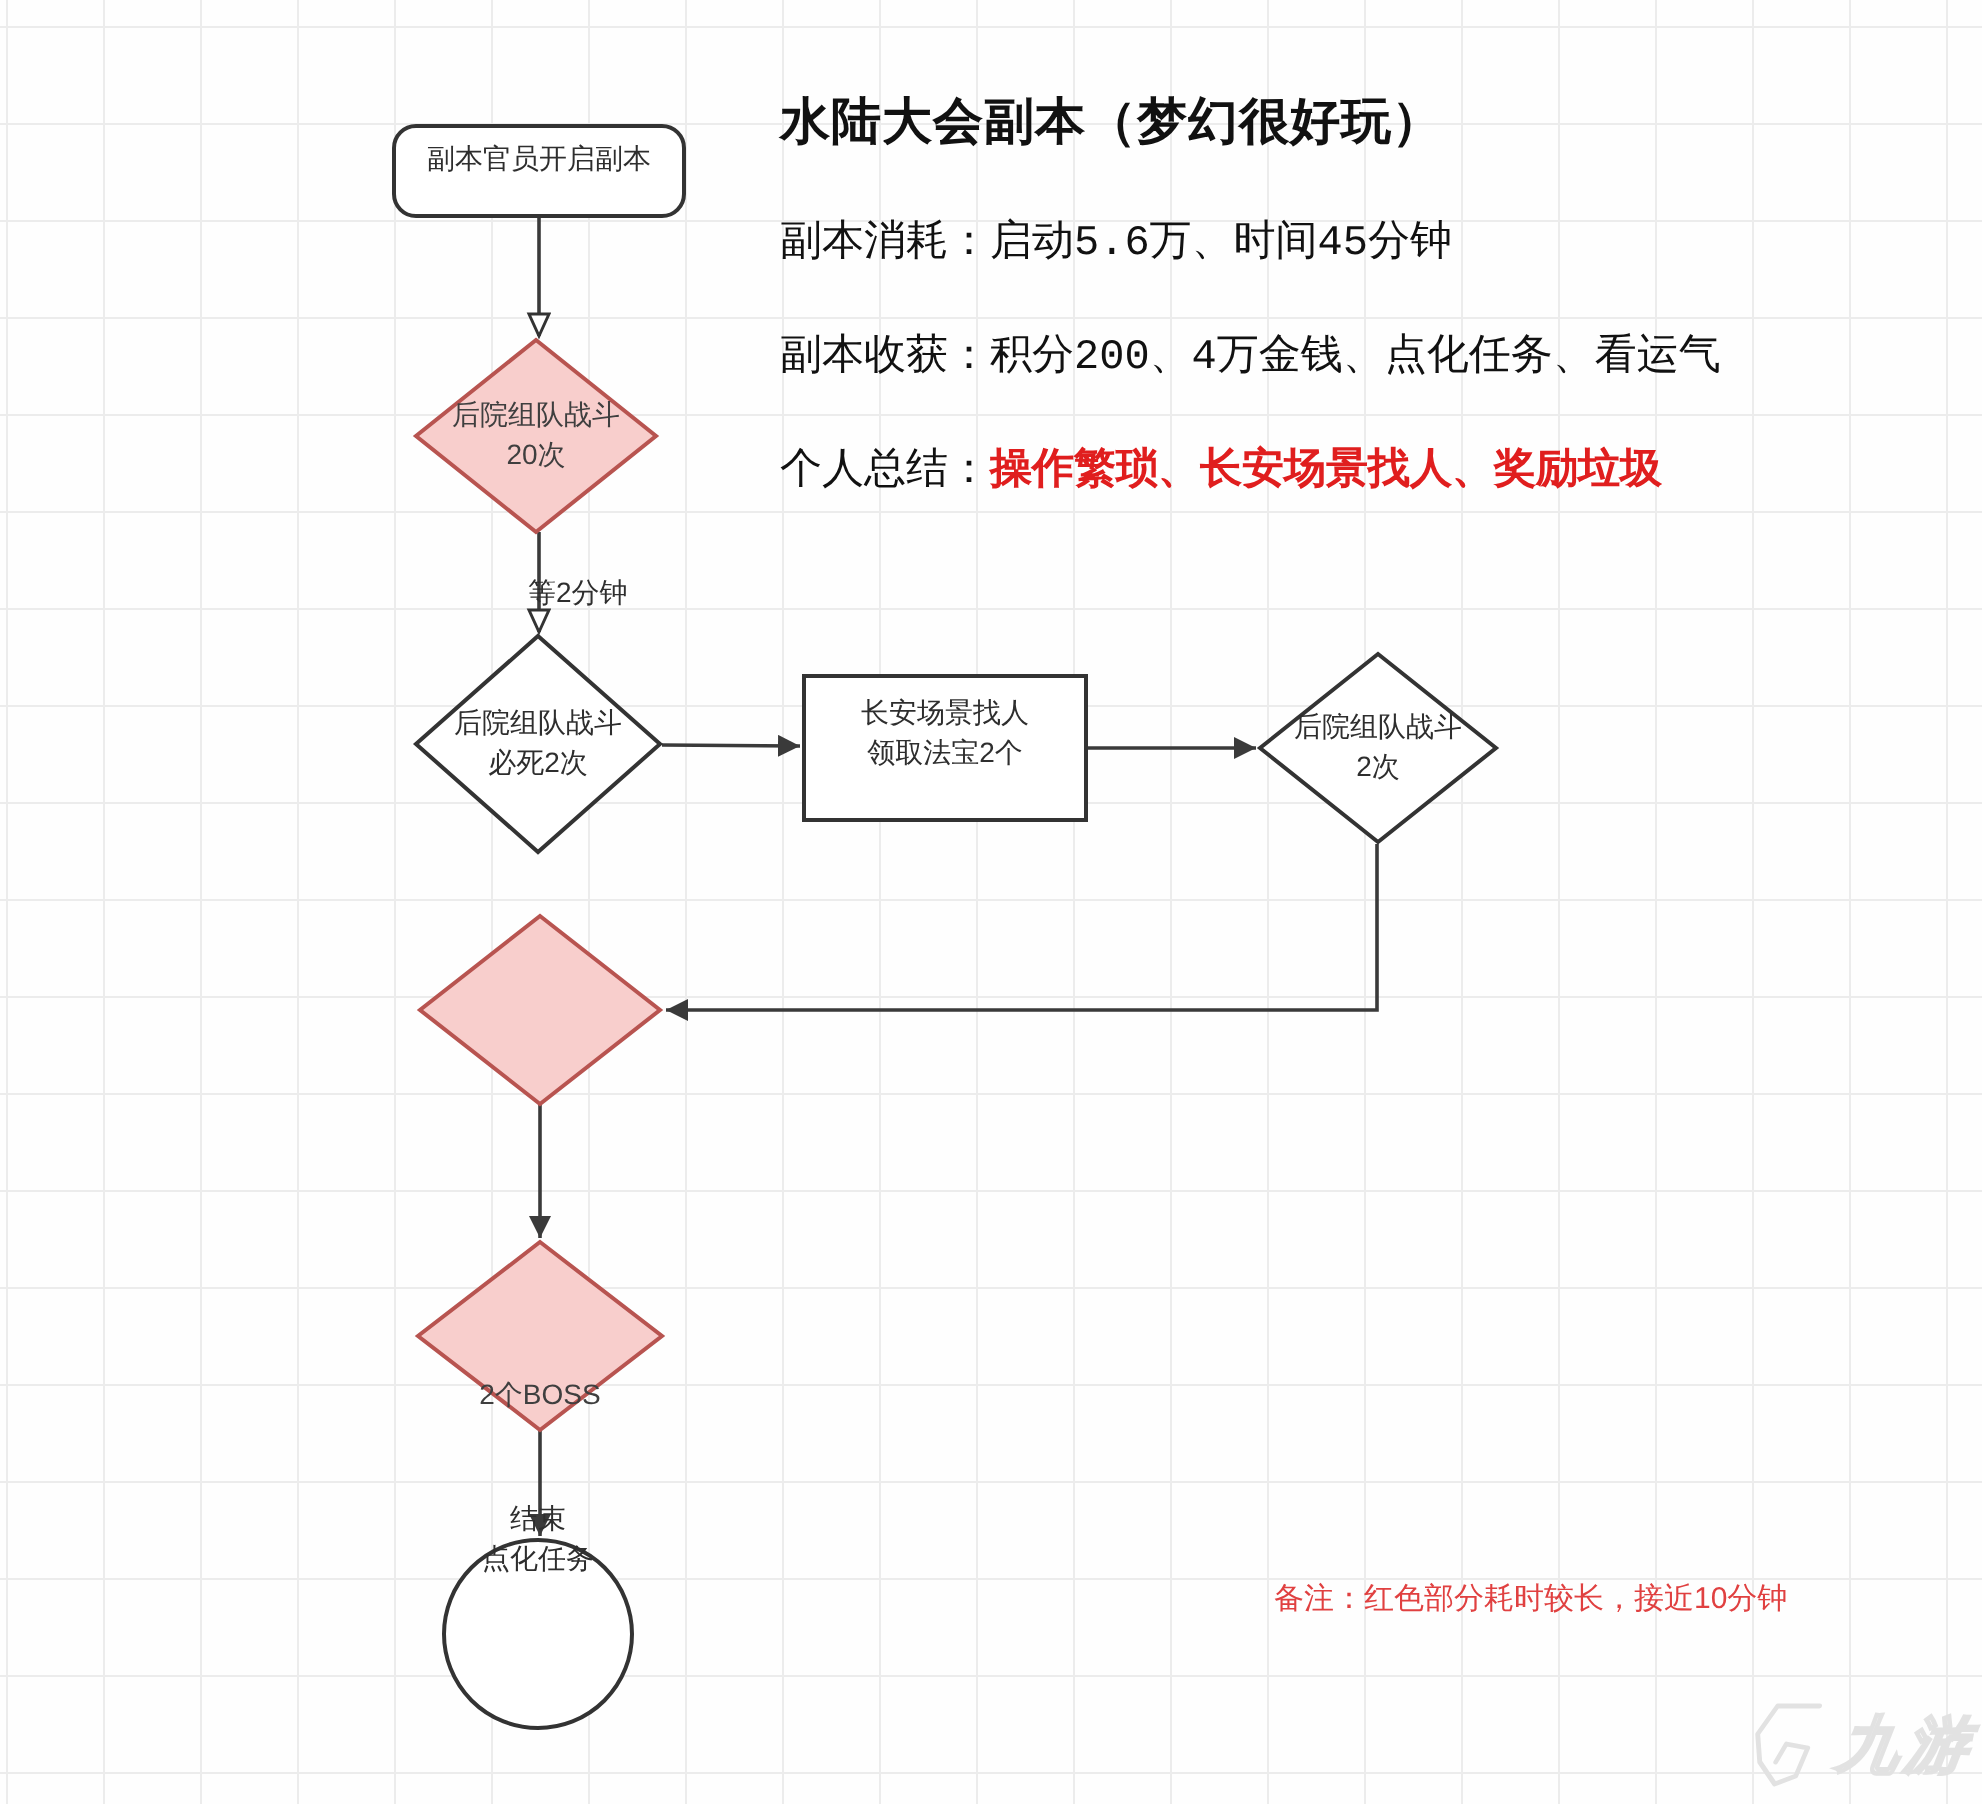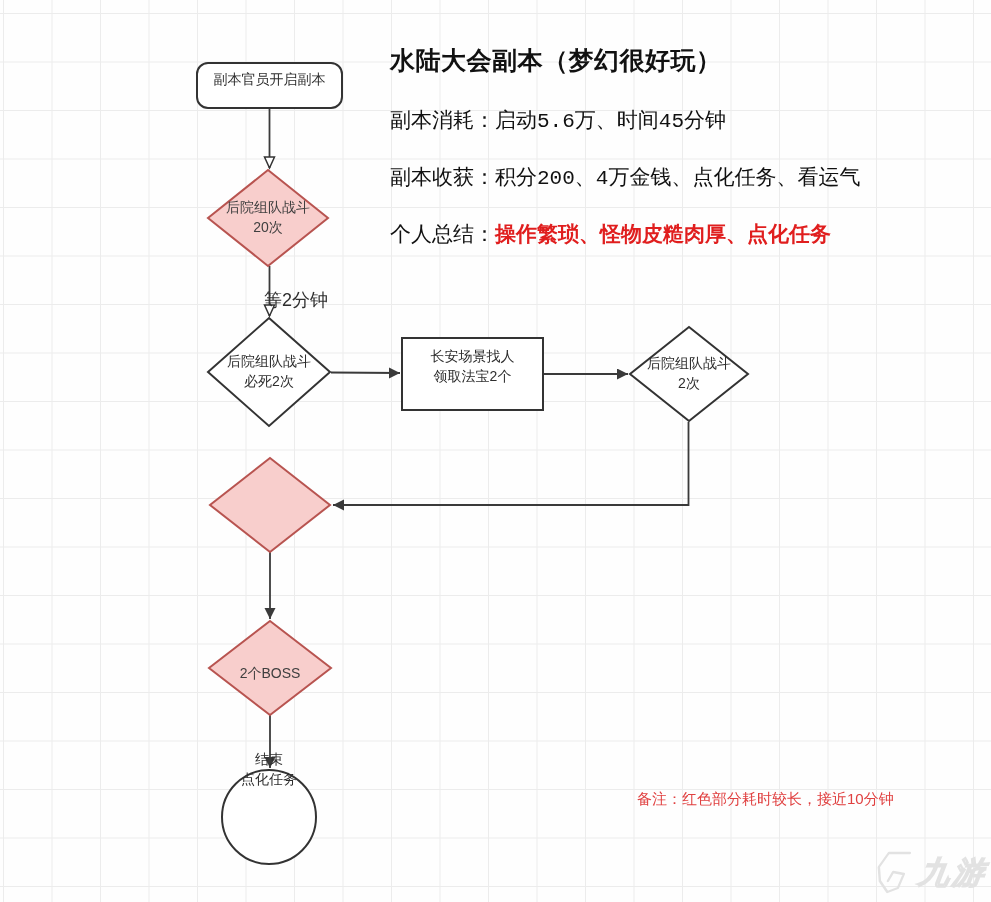--- a/index.html
+++ b/index.html
@@ -20,21 +20,21 @@
   .lbl {
     position:absolute;
     display:flex; align-items:center; justify-content:center;
     text-align:center;
     white-space:pre-line;
     font-size:14px; color:#2e2e2e; line-height:1.4;
   }
   .lbl.pinktxt { color:#3f3f3f; }
   .edge-label {
     position:absolute;
-    font-size:18px; color:#2e2e2e;
+    font-size:14px; color:#2e2e2e;
   }
   .panel-line { position:absolute; left:390px; color:#111;font-family:Liberation Mono, monospace; }
   .panel-title { top:44px; font-size:25px; font-weight:bold; letter-spacing:0.5px; }
   .panel-cost   { top:106px; font-size:21px; }
   .panel-reward { top:163px; font-size:21px; }
   .panel-summary{ top:220px; font-size:21px; }
   .summary-red { color:#e01e1e; font-weight:bold; }
   .note {
     position:absolute; left:637px; top:790px;
     font-size:15px; color:#e04040;
@@ -87,31 +87,31 @@
 
   <div class="lbl" style="left:197px; top:63px; width:145px; height:33px;">副本官员开启副本</div>
   <div class="lbl pinktxt" style="left:198px; top:186px; width:140px; height:64px;">后院组队战斗
 20次</div>
   <div class="lbl" style="left:199px; top:340px; width:140px; height:64px;">后院组队战斗
 必死2次</div>
   <div class="lbl" style="left:402px; top:338px; width:141px; height:58px;">长安场景找人
 领取法宝2个</div>
   <div class="lbl" style="left:619px; top:342px; width:140px; height:64px;">后院组队战斗
 2次</div>
-  <div class="lbl pinktxt" style="left:200px; top:651px; width:140px; height:46px;">2个BOSS</div>
+  <div class="lbl pinktxt" style="left:200px; top:675px; width:140px; height:46px;">2个BOSS</div>
   <div class="lbl" style="left:199px; top:738px; width:140px; height:64px;">结束
 点化任务</div>
 
   <div class="edge-label" style="left:264px; top:288px;">等2分钟</div>
 
   <div class="panel-line panel-title">水陆大会副本（梦幻很好玩）</div>
   <div class="panel-line panel-cost">副本消耗：启动5.6万、时间45分钟</div>
   <div class="panel-line panel-reward">副本收获：积分200、4万金钱、点化任务、看运气</div>
   <div class="panel-line panel-summary">
-    <span>个人总结：</span><span class="summary-red">操作繁琐、怪物皮糙肉厚、点化任务</span>
+    <span>个人总结：</span><span class="summary-red">操作繁琐、长安场景找人、奖励垃圾</span>
   </div>
 
   <div class="note">备注：红色部分耗时较长，接近10分钟</div>
 
   <div class="watermark">
     <svg width="42" height="46" viewBox="0 0 42 46">
       <path d="M34,3 L13,3 L5,17 L8,31 L17,42 L27,38 L31,24 L20,22 L16,31" fill="none" stroke="#e2e2e2" stroke-width="2.4" stroke-linejoin="round" stroke-linecap="round"></path>
     </svg>
     <span class="watermark-text">九游</span>
   </div>

